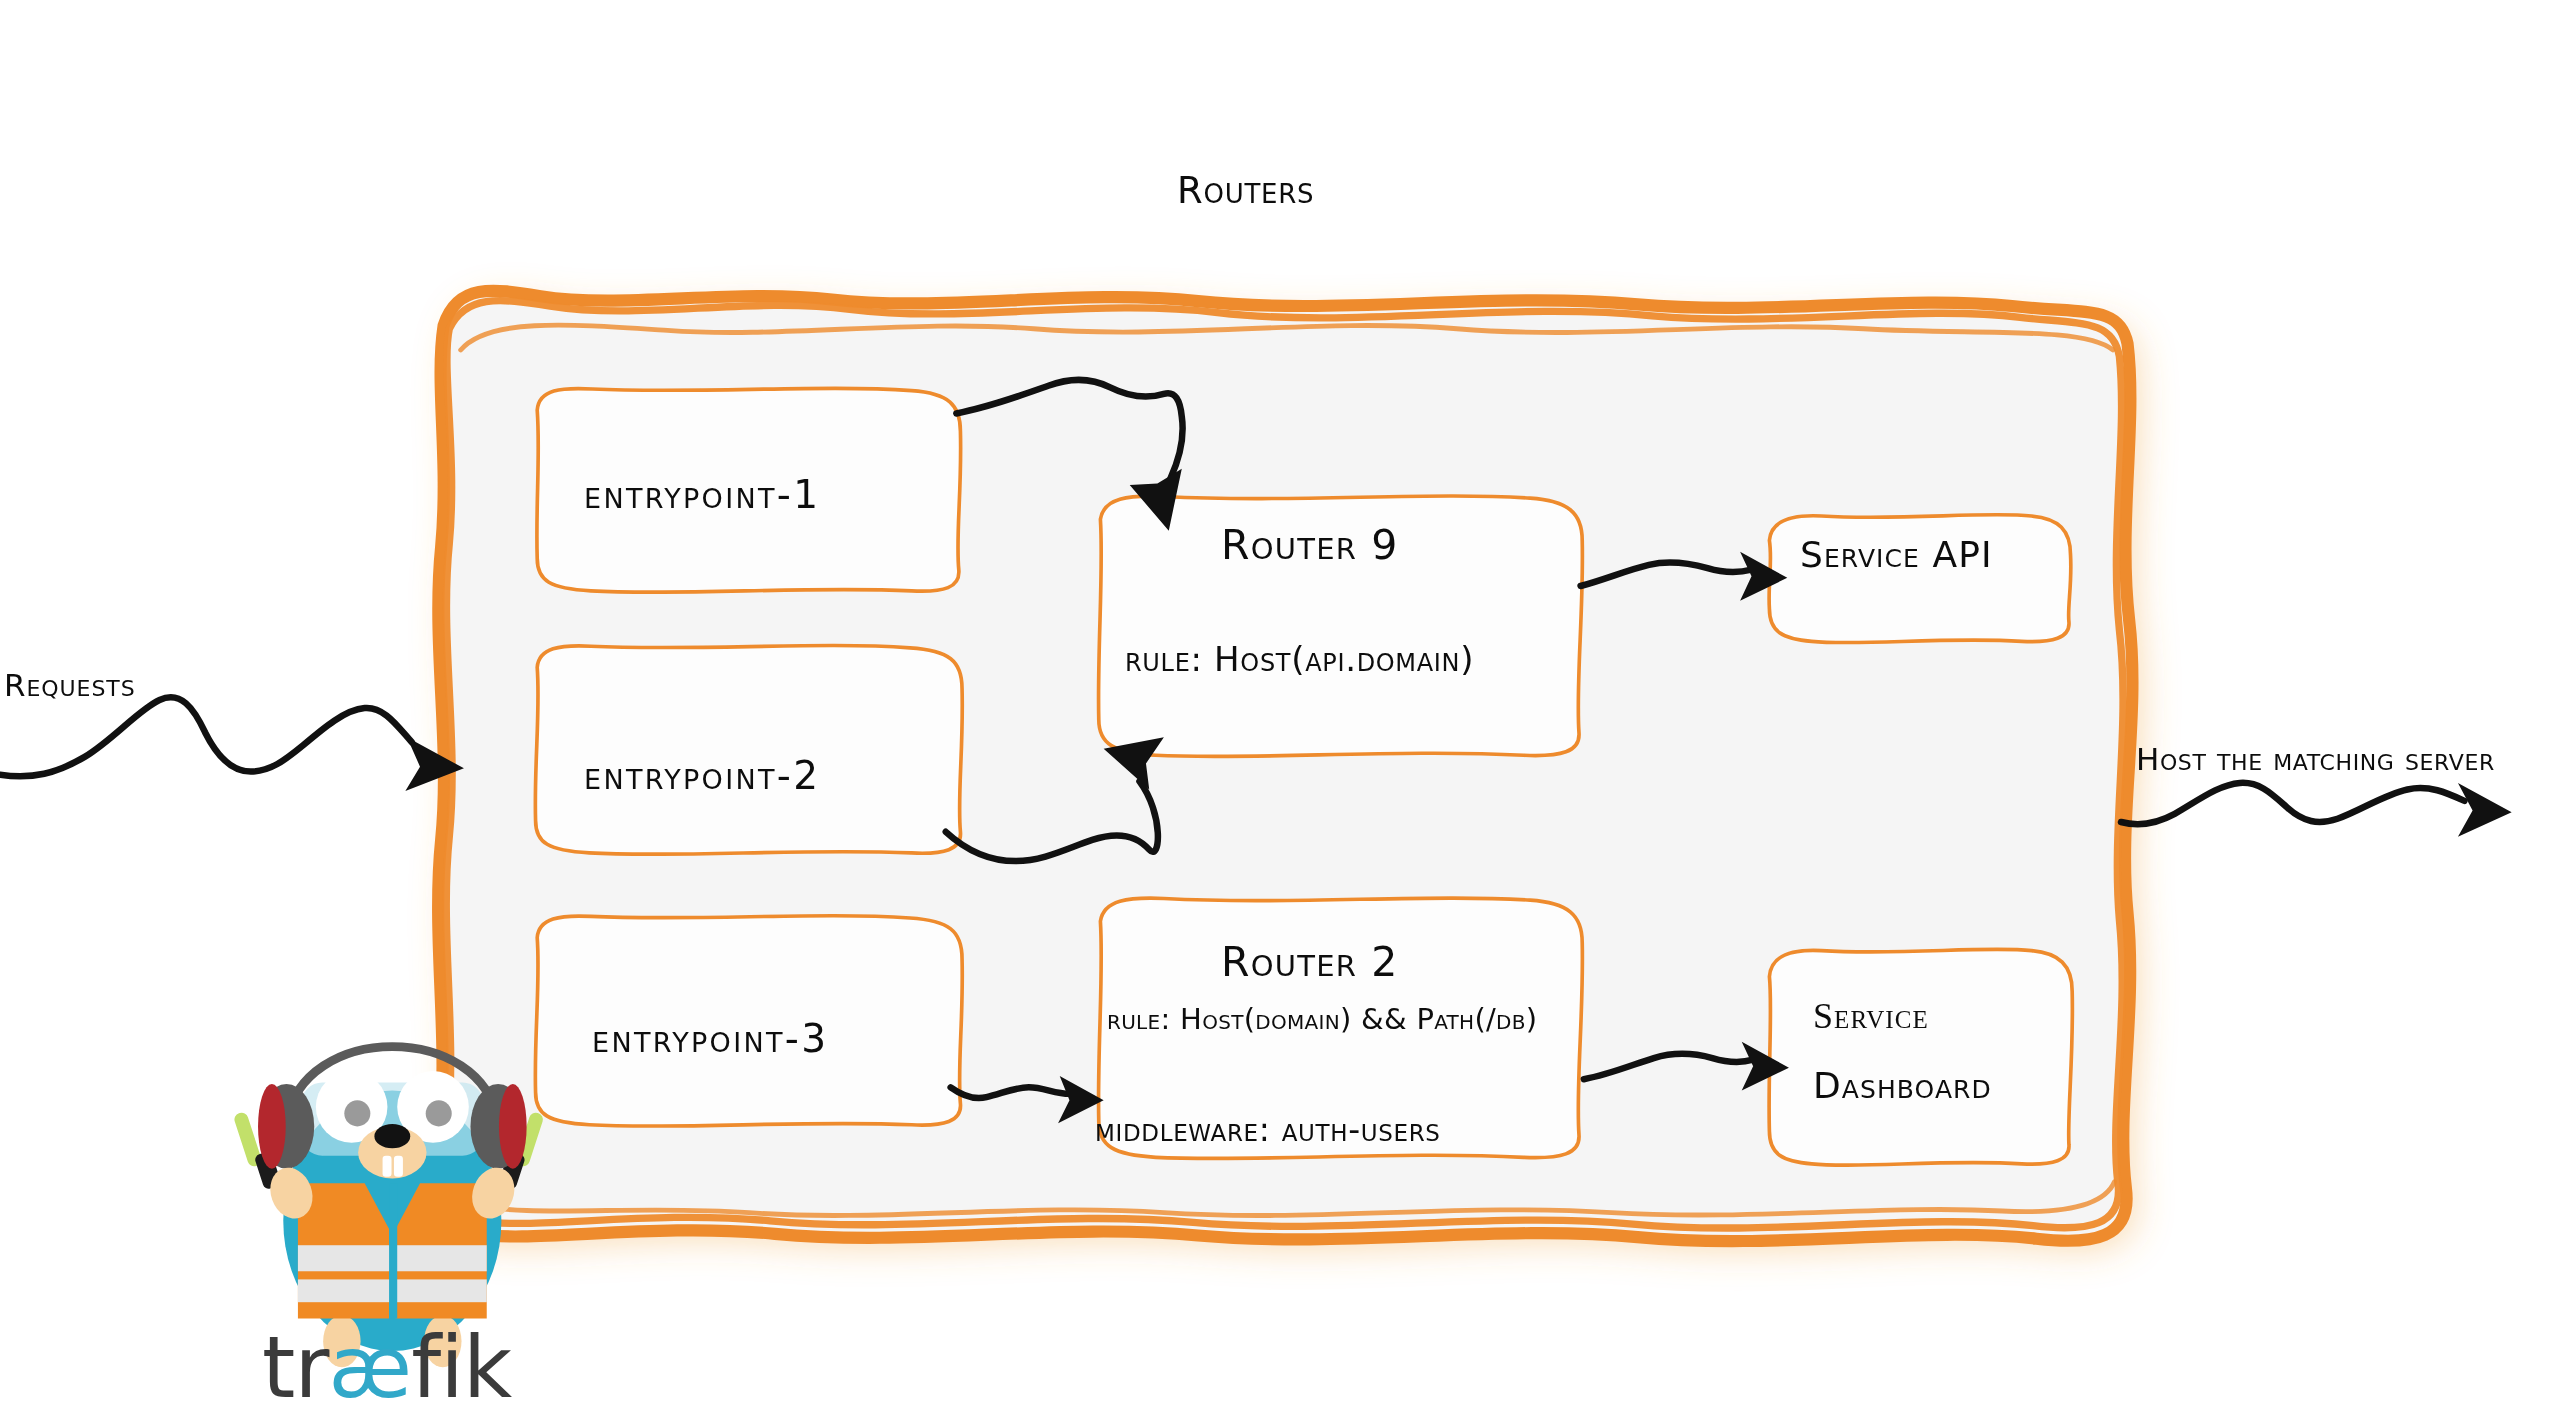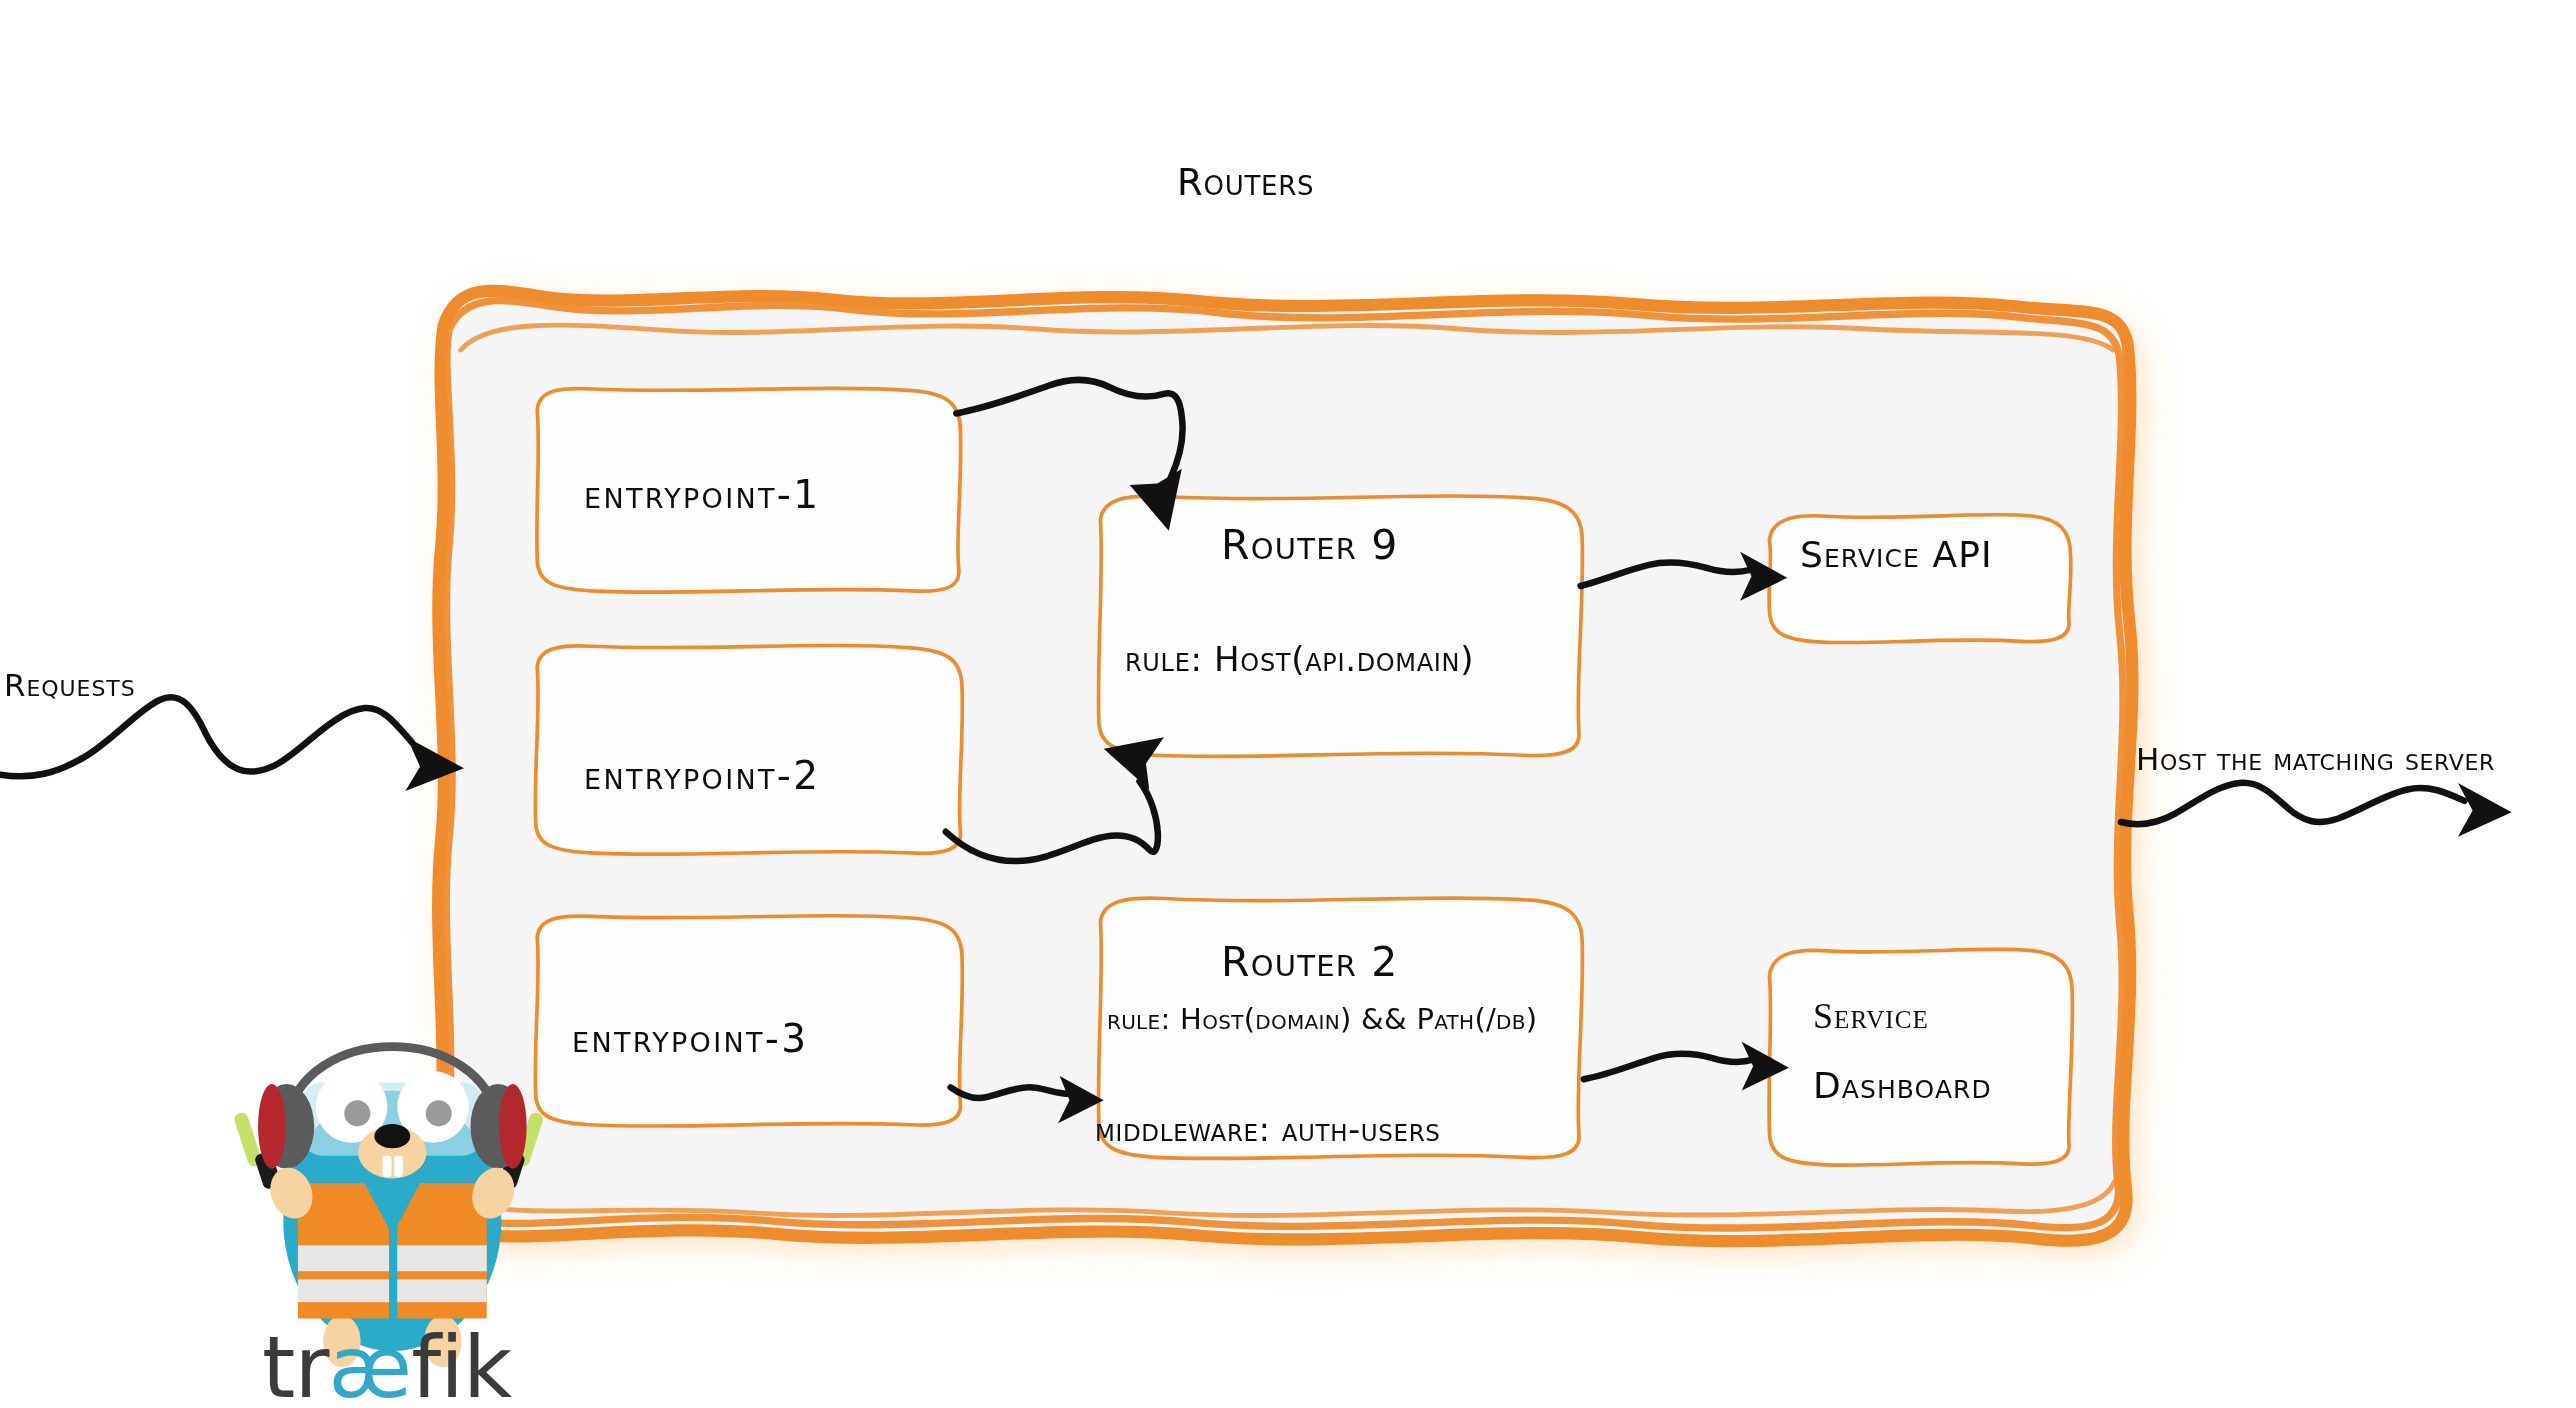--- a/index.html
+++ b/index.html
@@ -35,32 +35,32 @@
   #canvas {
     position: absolute;
     left: 0; top: 0;
     width: 2576px;
     height: 1408px;
   }
 
   
   #diagram-title {
     left: 1177px;
-    top: 161px;
+    top: 169px;
     font-size: 37px;
     text-align: center;
   }
 
   .ep-label {
     font-size: 39px;
     letter-spacing: 0.06em;
   }
   #ep1-label { left: 584px; top: 472px; }
   #ep2-label { left: 584px; top: 753px; }
-  #ep3-label { left: 572px; top: 1016px; }
+  #ep3-label { left: 592px; top: 1016px; }
 
   .router-title {
     font-size: 41px;
     letter-spacing: 0.03em;
   }
   .router-rule {
     font-size: 34px;
     letter-spacing: 0.02em;
   }
   .router-rule-sm {

